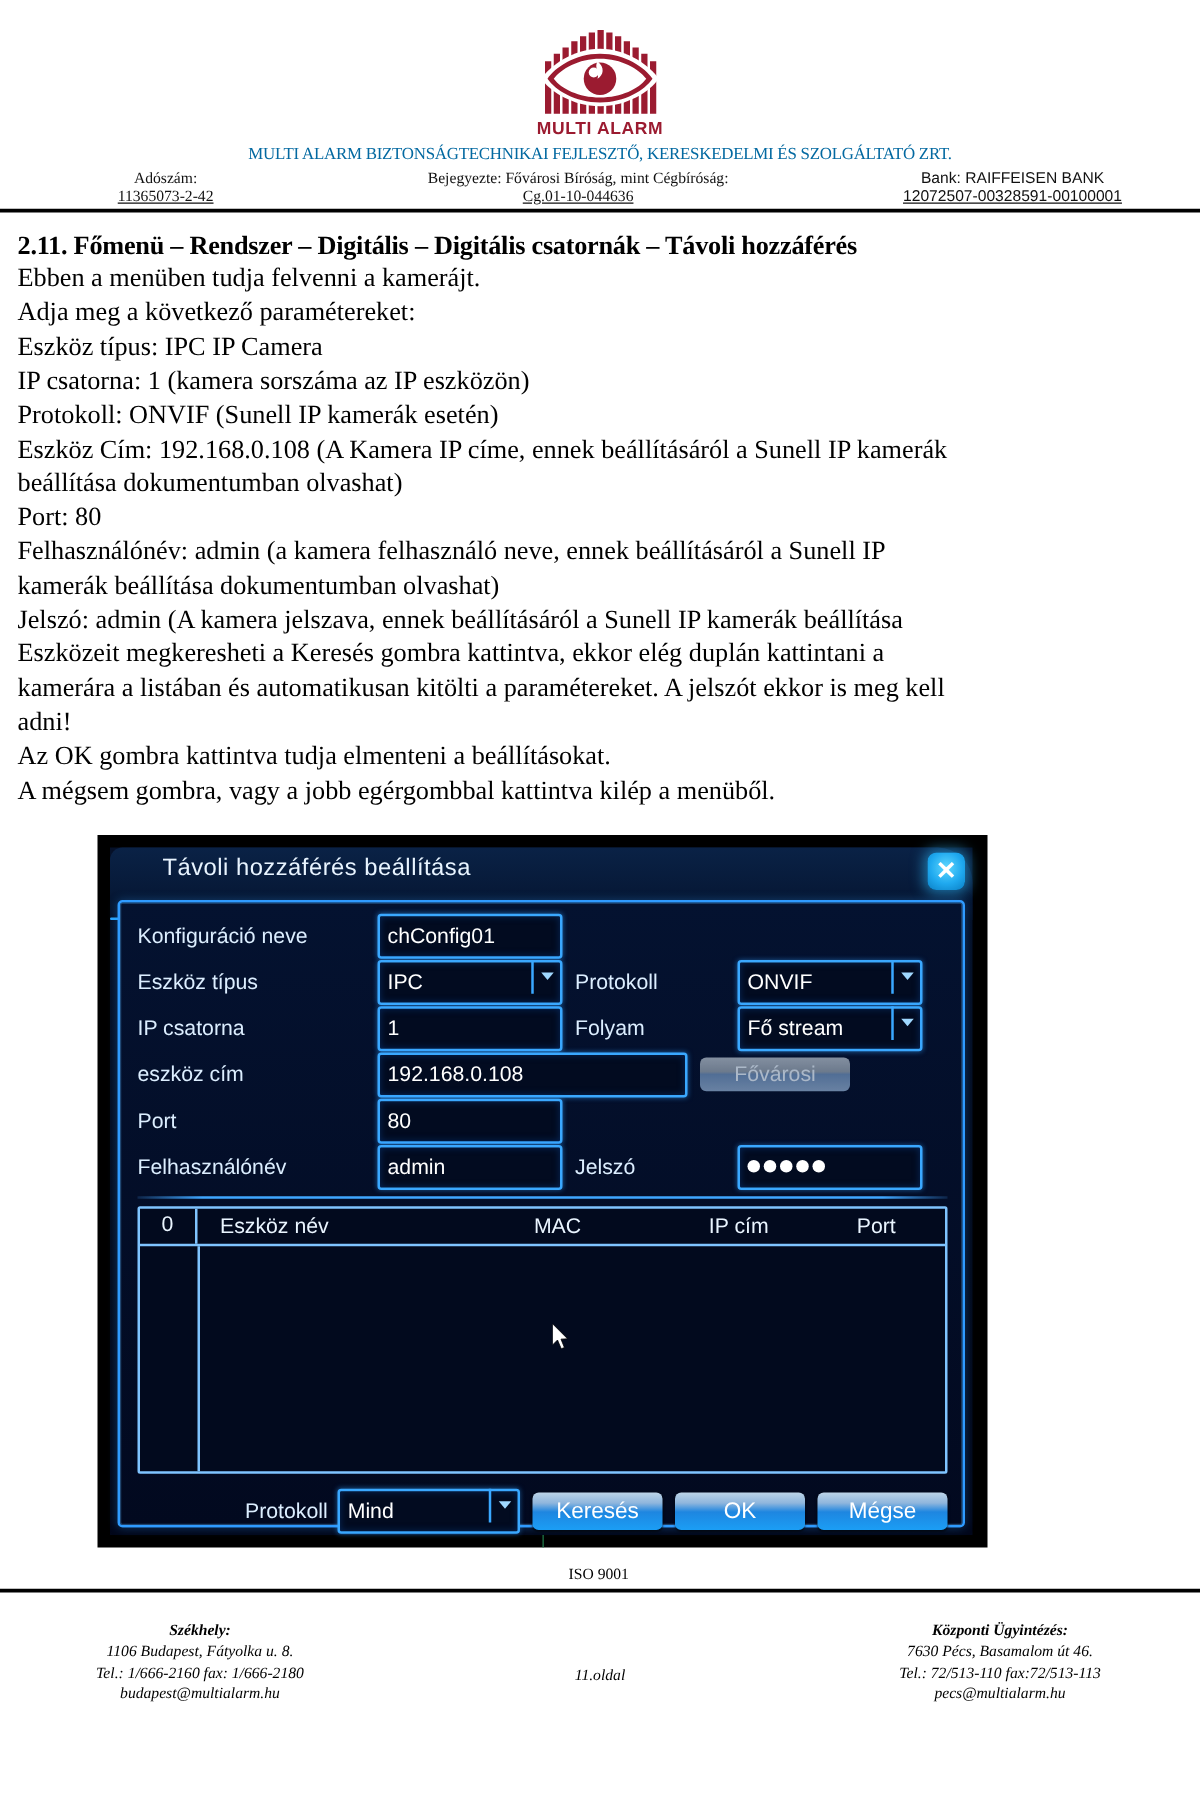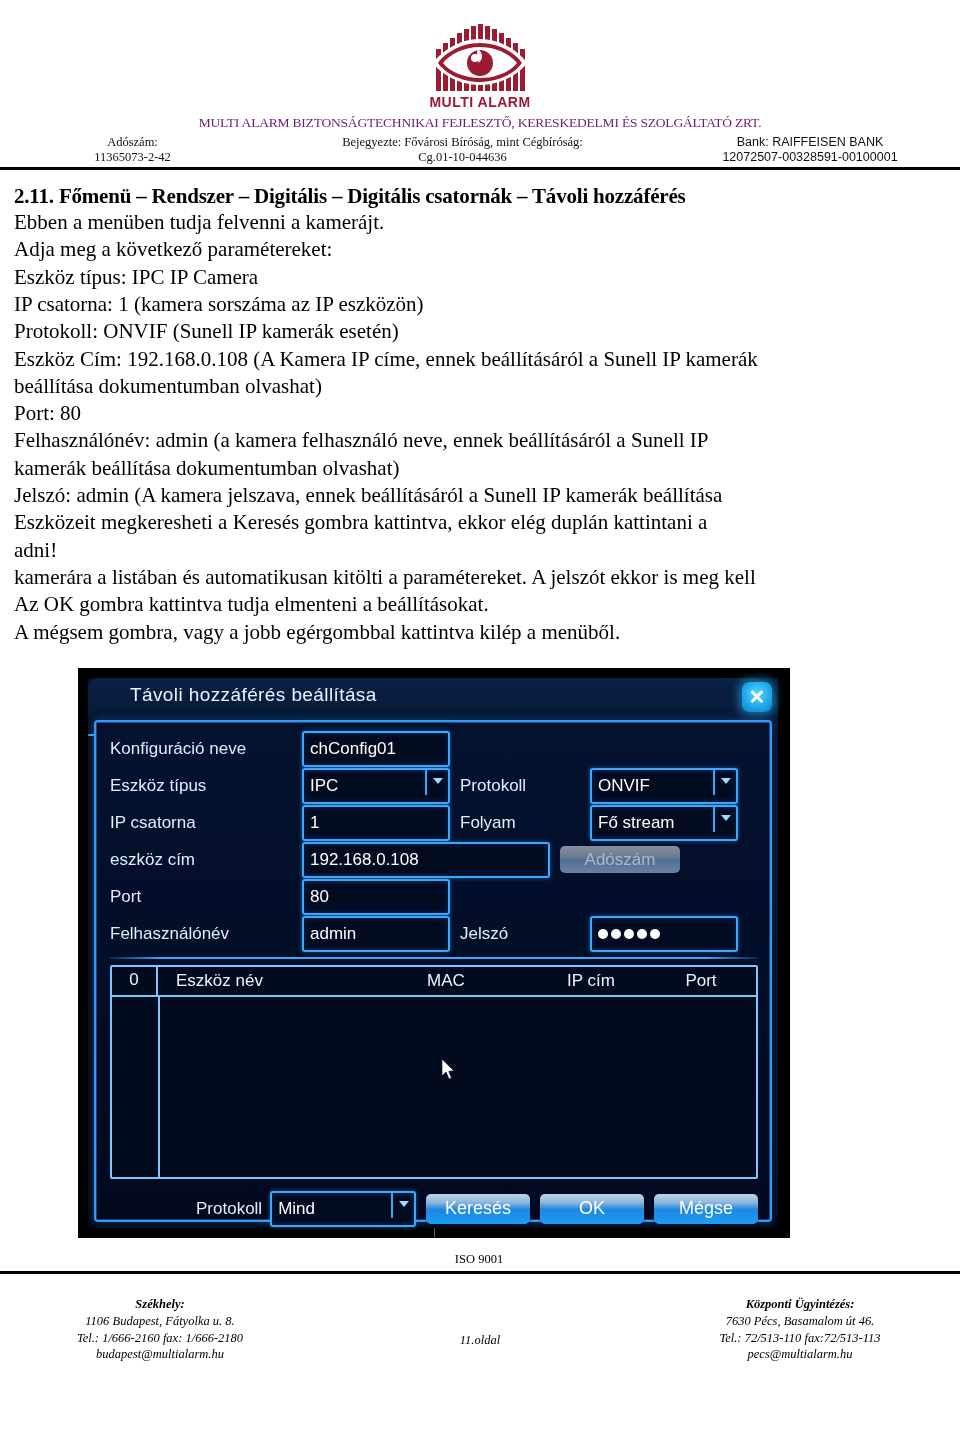--- a/index.html
+++ b/index.html
@@ -31,42 +31,42 @@
     height: 90px;
     position: relative;
   }
   .logo svg { display: block; }
 
   .company-line {
     text-align: center;
     font-family: "Liberation Serif", serif;
     font-size: 13.5px;
     letter-spacing: -0.2px;
-    color: #701a75;
+    color: #0369a1;
     margin-top: 2px;
     white-space: nowrap;
   }
 
   .reg-row {
     display: flex;
     width: 100%;
     margin-top: 4px;
     font-size: 12.5px;
     color: #111;
   }
   .reg-col {
     flex: 1 1 0;
     text-align: center;
     line-height: 1.18;
   }
   .reg-col.left { flex: 0 0 265px; }
   .reg-col.mid  { flex: 1 1 auto; }
   .reg-col.right{ flex: 0 0 300px; }
   .reg-col .rl1 { display: block; }
-  .reg-col .rl2 { display: block; }
+  .reg-col .rl2 { display: block; text-decoration: underline; }
   .reg-col.right .rl1,
   .reg-col.right .rl2 { font-family: "Liberation Sans", sans-serif; font-size: 12.5px;}
 
   .header-rule {
     border: 0;
     border-top: 3px solid #000;
     margin: 2px 0 0 0;
     height: 0;
   }
 
@@ -424,22 +424,22 @@
     <p class="body-line">Eszköz típus: IPC IP Camera</p>
     <p class="body-line">IP csatorna: 1 (kamera sorszáma az IP eszközön)</p>
     <p class="body-line">Protokoll: ONVIF (Sunell IP kamerák esetén)</p>
     <p class="body-line">Eszköz Cím: 192.168.0.108 (A Kamera IP címe, ennek beállításáról a Sunell IP kamerák</p>
     <p class="body-line">beállítása dokumentumban olvashat)</p>
     <p class="body-line">Port: 80</p>
     <p class="body-line">Felhasználónév: admin (a kamera felhasználó neve,  ennek beállításáról a Sunell IP</p>
     <p class="body-line">kamerák beállítása dokumentumban olvashat)</p>
     <p class="body-line">Jelszó:  admin (A kamera jelszava, ennek beállításáról a Sunell IP kamerák beállítása</p>
     <p class="body-line">Eszközeit megkeresheti a Keresés gombra kattintva, ekkor elég duplán kattintani a</p>
+    <p class="body-line">kamerára a listában és automatikusan kitölti a paramétereket. A jelszót ekkor is meg kell</p>
     <p class="body-line">adni!</p>
-    <p class="body-line">kamerára a listában és automatikusan kitölti a paramétereket. A jelszót ekkor is meg kell</p>
     <p class="body-line">Az OK gombra kattintva tudja elmenteni a  beállításokat.</p>
     <p class="body-line">A mégsem gombra, vagy a jobb egérgombbal kattintva kilép a menüből.</p>
   </div>
 
   <div class="shot-wrap">
     <div class="dlg">
 
       <div class="dlg-titlebar">
         <div class="dlg-title">Távoli hozzáférés beállítása</div>
         <div class="dlg-close">✕</div>
@@ -479,21 +479,21 @@
               <span>Fő stream</span>
               <span class="caret">
                   <i></i>
                 </span>
             </div>
           </div>
 
           <div class="frow">
             <div class="lbl w1">eszköz cím</div>
             <div class="fld wide">192.168.0.108</div>
-            <div class="btn-net">Adószám</div>
+            <div class="btn-net">Fővárosi</div>
           </div>
 
           <div class="frow">
             <div class="lbl w1">Port</div>
             <div class="fld md">80</div>
           </div>
 
           <div class="frow">
             <div class="lbl w1">Felhasználónév</div>
             <div class="fld md">admin</div>

